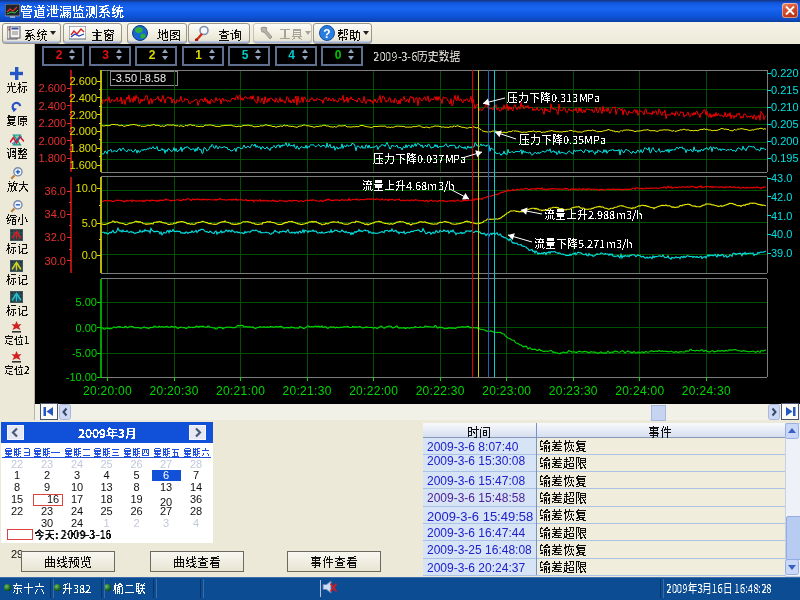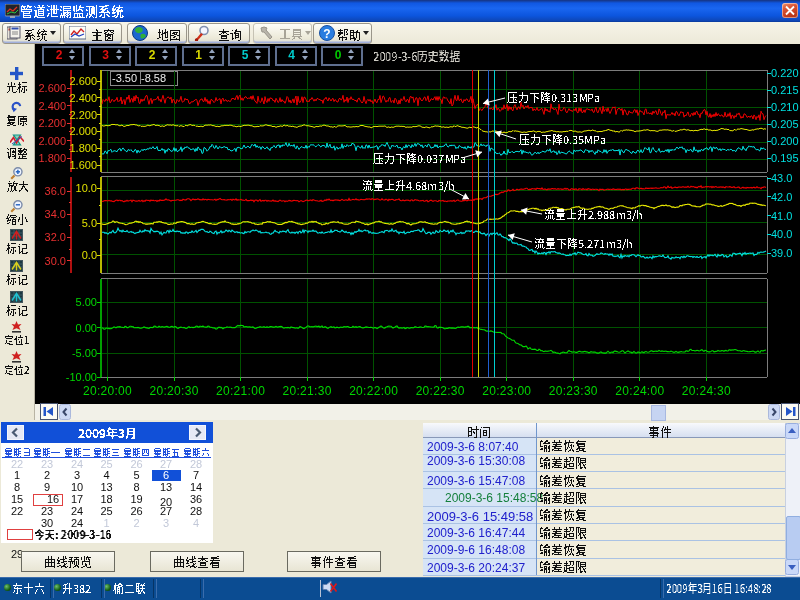--- a/index.html
+++ b/index.html
@@ -544,39 +544,39 @@
     <path d="M1 0h1v1h-1zM6 0h2v1h-2zM14 0h1v1h-1zM19 0h1v1h-1zM26 0h1v1h-1zM29 0h5v1h-5zM36 0h4v1h-4zM0 1h3v1h-3zM5 1h3v1h-3zM14 1h1v1h-1zM19 1h1v1h-1zM26 1h1v1h-1zM30 1h1v1h-1zM33 1h1v1h-1zM36 1h1v1h-1zM38 1h1v1h-1zM40 1h6v1h-6zM0 2h1v1h-1zM4 2h2v1h-2zM8 2h2v1h-2zM12 2h10v1h-10zM24 2h4v1h-4zM30 2h1v1h-1zM33 2h1v1h-1zM36 2h1v1h-1zM38 2h1v1h-1zM40 2h1v1h-1zM45 2h1v1h-1zM0 3h1v1h-1zM3 3h7v1h-7zM16 3h1v1h-1zM26 3h1v1h-1zM30 3h1v1h-1zM33 3h1v1h-1zM36 3h1v1h-1zM38 3h1v1h-1zM40 3h6v1h-6zM0 4h1v1h-1zM13 4h8v1h-8zM24 4h6v1h-6zM32 4h1v1h-1zM36 4h1v1h-1zM38 4h1v1h-1zM40 4h1v1h-1zM45 4h1v1h-1zM0 5h1v1h-1zM4 5h3v1h-3zM9 5h1v1h-1zM15 5h2v1h-2zM26 5h1v1h-1zM36 5h1v1h-1zM38 5h1v1h-1zM40 5h6v1h-6zM0 6h3v1h-3zM4 6h1v1h-1zM6 6h1v1h-1zM8 6h2v1h-2zM12 6h10v1h-10zM24 6h1v1h-1zM26 6h1v1h-1zM29 6h5v1h-5zM36 6h1v1h-1zM39 6h2v1h-2zM42 6h1v1h-1zM4 7h3v1h-3zM8 7h2v1h-2zM14 7h2v1h-2zM24 7h1v1h-1zM26 7h4v1h-4zM33 7h1v1h-1zM36 7h1v1h-1zM39 7h2v1h-2zM43 7h1v1h-1zM45 7h1v1h-1zM1 8h2v1h-2zM4 8h3v1h-3zM8 8h2v1h-2zM14 8h7v1h-7zM24 8h1v1h-1zM26 8h1v1h-1zM29 8h1v1h-1zM33 8h1v1h-1zM36 8h1v1h-1zM38 8h1v1h-1zM40 8h1v1h-1zM43 8h2v1h-2zM0 9h3v1h-3zM4 9h1v1h-1zM6 9h1v1h-1zM9 9h1v1h-1zM12 9h2v1h-2zM18 9h1v1h-1zM24 9h3v1h-3zM29 9h5v1h-5zM36 9h1v1h-1zM40 9h1v1h-1zM44 9h1v1h-1zM4 10h1v1h-1zM6 10h1v1h-1zM9 10h1v1h-1zM12 10h1v1h-1zM14 10h8v1h-8zM24 10h3v1h-3zM36 10h1v1h-1zM40 10h3v1h-3zM44 10h2v1h-2zM4 11h1v1h-1zM6 11h1v1h-1zM8 11h2v1h-2zM23 11h1v1h-1zM27 11h7v1h-7zM36 11h1v1h-1zM40 11h2v1h-2zM45 11h1v1h-1z" fill="#101010"></path>
   </svg>
 <div class="abs" style="left:423px;top:471.1px;width:362px;height:1px;background:#aac2e4"></div>
 <div class="abs" style="left:423px;top:472.1px;width:113px;height:17.3px;background:#d6e4f6"></div>
 <div class="abs" style="left:427px;top:474.1px;color:#2020cc;font-size:12px">2009-3-6 15:47:08</div>
 <svg class="abs" style="left:540px;top:474.6px" width="46" height="12">
     <path d="M1 0h1v1h-1zM6 0h2v1h-2zM14 0h1v1h-1zM19 0h1v1h-1zM25 0h1v1h-1zM29 0h1v1h-1zM38 0h1v1h-1zM0 1h3v1h-3zM5 1h3v1h-3zM14 1h1v1h-1zM19 1h1v1h-1zM25 1h1v1h-1zM29 1h1v1h-1zM37 1h9v1h-9zM0 2h1v1h-1zM4 2h2v1h-2zM8 2h2v1h-2zM12 2h10v1h-10zM25 2h9v1h-9zM36 2h2v1h-2zM0 3h1v1h-1zM3 3h7v1h-7zM16 3h1v1h-1zM24 3h3v1h-3zM28 3h1v1h-1zM36 3h9v1h-9zM0 4h1v1h-1zM13 4h8v1h-8zM24 4h2v1h-2zM28 4h1v1h-1zM31 4h1v1h-1zM37 4h8v1h-8zM0 5h1v1h-1zM4 5h3v1h-3zM9 5h1v1h-1zM15 5h2v1h-2zM25 5h1v1h-1zM28 5h1v1h-1zM30 5h2v1h-2zM33 5h1v1h-1zM37 5h2v1h-2zM44 5h1v1h-1zM0 6h3v1h-3zM4 6h1v1h-1zM6 6h1v1h-1zM8 6h2v1h-2zM12 6h10v1h-10zM25 6h1v1h-1zM28 6h1v1h-1zM31 6h1v1h-1zM33 6h1v1h-1zM38 6h7v1h-7zM4 7h3v1h-3zM8 7h2v1h-2zM14 7h2v1h-2zM25 7h1v1h-1zM27 7h1v1h-1zM29 7h1v1h-1zM31 7h1v1h-1zM38 7h2v1h-2zM1 8h2v1h-2zM4 8h3v1h-3zM8 8h2v1h-2zM14 8h7v1h-7zM25 8h1v1h-1zM27 8h1v1h-1zM31 8h1v1h-1zM37 8h8v1h-8zM0 9h3v1h-3zM4 9h1v1h-1zM6 9h1v1h-1zM9 9h1v1h-1zM12 9h2v1h-2zM18 9h1v1h-1zM25 9h2v1h-2zM30 9h1v1h-1zM32 9h1v1h-1zM36 9h2v1h-2zM39 9h1v1h-1zM42 9h2v1h-2zM4 10h1v1h-1zM6 10h1v1h-1zM9 10h1v1h-1zM12 10h1v1h-1zM14 10h8v1h-8zM25 10h1v1h-1zM29 10h2v1h-2zM32 10h2v1h-2zM39 10h5v1h-5zM4 11h1v1h-1zM6 11h1v1h-1zM8 11h2v1h-2zM25 11h1v1h-1zM28 11h1v1h-1zM33 11h1v1h-1zM36 11h3v1h-3zM43 11h3v1h-3z" fill="#101010"></path>
   </svg>
 <div class="abs" style="left:423px;top:488.4px;width:362px;height:1px;background:#aac2e4"></div>
 <div class="abs" style="left:423px;top:489.4px;width:113px;height:17.3px;background:#d6e4f6"></div>
-<div class="abs" style="left:445px;top:491.4px;color:#15803d;font-size:12px">2009-3-6 15:48:58</div>
+<div class="abs" style="left:427px;top:491.4px;color:#4c1d95;font-size:12px">2009-3-6 15:48:58</div>
 <svg class="abs" style="left:540px;top:491.9px" width="46" height="12">
     <path d="M1 0h1v1h-1zM6 0h2v1h-2zM14 0h1v1h-1zM19 0h1v1h-1zM26 0h1v1h-1zM29 0h5v1h-5zM36 0h4v1h-4zM0 1h3v1h-3zM5 1h3v1h-3zM14 1h1v1h-1zM19 1h1v1h-1zM26 1h1v1h-1zM30 1h1v1h-1zM33 1h1v1h-1zM36 1h1v1h-1zM38 1h1v1h-1zM40 1h6v1h-6zM0 2h1v1h-1zM4 2h2v1h-2zM8 2h2v1h-2zM12 2h10v1h-10zM24 2h4v1h-4zM30 2h1v1h-1zM33 2h1v1h-1zM36 2h1v1h-1zM38 2h1v1h-1zM40 2h1v1h-1zM45 2h1v1h-1zM0 3h1v1h-1zM3 3h7v1h-7zM16 3h1v1h-1zM26 3h1v1h-1zM30 3h1v1h-1zM33 3h1v1h-1zM36 3h1v1h-1zM38 3h1v1h-1zM40 3h6v1h-6zM0 4h1v1h-1zM13 4h8v1h-8zM24 4h6v1h-6zM32 4h1v1h-1zM36 4h1v1h-1zM38 4h1v1h-1zM40 4h1v1h-1zM45 4h1v1h-1zM0 5h1v1h-1zM4 5h3v1h-3zM9 5h1v1h-1zM15 5h2v1h-2zM26 5h1v1h-1zM36 5h1v1h-1zM38 5h1v1h-1zM40 5h6v1h-6zM0 6h3v1h-3zM4 6h1v1h-1zM6 6h1v1h-1zM8 6h2v1h-2zM12 6h10v1h-10zM24 6h1v1h-1zM26 6h1v1h-1zM29 6h5v1h-5zM36 6h1v1h-1zM39 6h2v1h-2zM42 6h1v1h-1zM4 7h3v1h-3zM8 7h2v1h-2zM14 7h2v1h-2zM24 7h1v1h-1zM26 7h4v1h-4zM33 7h1v1h-1zM36 7h1v1h-1zM39 7h2v1h-2zM43 7h1v1h-1zM45 7h1v1h-1zM1 8h2v1h-2zM4 8h3v1h-3zM8 8h2v1h-2zM14 8h7v1h-7zM24 8h1v1h-1zM26 8h1v1h-1zM29 8h1v1h-1zM33 8h1v1h-1zM36 8h1v1h-1zM38 8h1v1h-1zM40 8h1v1h-1zM43 8h2v1h-2zM0 9h3v1h-3zM4 9h1v1h-1zM6 9h1v1h-1zM9 9h1v1h-1zM12 9h2v1h-2zM18 9h1v1h-1zM24 9h3v1h-3zM29 9h5v1h-5zM36 9h1v1h-1zM40 9h1v1h-1zM44 9h1v1h-1zM4 10h1v1h-1zM6 10h1v1h-1zM9 10h1v1h-1zM12 10h1v1h-1zM14 10h8v1h-8zM24 10h3v1h-3zM36 10h1v1h-1zM40 10h3v1h-3zM44 10h2v1h-2zM4 11h1v1h-1zM6 11h1v1h-1zM8 11h2v1h-2zM23 11h1v1h-1zM27 11h7v1h-7zM36 11h1v1h-1zM40 11h2v1h-2zM45 11h1v1h-1z" fill="#101010"></path>
   </svg>
 <div class="abs" style="left:423px;top:505.7px;width:362px;height:1px;background:#aac2e4"></div>
 <div class="abs" style="left:423px;top:506.7px;width:113px;height:17.3px;background:#d6e4f6"></div>
 <div class="abs" style="left:427px;top:508.7px;color:#2020cc;font-size:13px">2009-3-6 15:49:58</div>
 <svg class="abs" style="left:540px;top:509.2px" width="46" height="12">
     <path d="M1 0h1v1h-1zM6 0h2v1h-2zM14 0h1v1h-1zM19 0h1v1h-1zM25 0h1v1h-1zM29 0h1v1h-1zM38 0h1v1h-1zM0 1h3v1h-3zM5 1h3v1h-3zM14 1h1v1h-1zM19 1h1v1h-1zM25 1h1v1h-1zM29 1h1v1h-1zM37 1h9v1h-9zM0 2h1v1h-1zM4 2h2v1h-2zM8 2h2v1h-2zM12 2h10v1h-10zM25 2h9v1h-9zM36 2h2v1h-2zM0 3h1v1h-1zM3 3h7v1h-7zM16 3h1v1h-1zM24 3h3v1h-3zM28 3h1v1h-1zM36 3h9v1h-9zM0 4h1v1h-1zM13 4h8v1h-8zM24 4h2v1h-2zM28 4h1v1h-1zM31 4h1v1h-1zM37 4h8v1h-8zM0 5h1v1h-1zM4 5h3v1h-3zM9 5h1v1h-1zM15 5h2v1h-2zM25 5h1v1h-1zM28 5h1v1h-1zM30 5h2v1h-2zM33 5h1v1h-1zM37 5h2v1h-2zM44 5h1v1h-1zM0 6h3v1h-3zM4 6h1v1h-1zM6 6h1v1h-1zM8 6h2v1h-2zM12 6h10v1h-10zM25 6h1v1h-1zM28 6h1v1h-1zM31 6h1v1h-1zM33 6h1v1h-1zM38 6h7v1h-7zM4 7h3v1h-3zM8 7h2v1h-2zM14 7h2v1h-2zM25 7h1v1h-1zM27 7h1v1h-1zM29 7h1v1h-1zM31 7h1v1h-1zM38 7h2v1h-2zM1 8h2v1h-2zM4 8h3v1h-3zM8 8h2v1h-2zM14 8h7v1h-7zM25 8h1v1h-1zM27 8h1v1h-1zM31 8h1v1h-1zM37 8h8v1h-8zM0 9h3v1h-3zM4 9h1v1h-1zM6 9h1v1h-1zM9 9h1v1h-1zM12 9h2v1h-2zM18 9h1v1h-1zM25 9h2v1h-2zM30 9h1v1h-1zM32 9h1v1h-1zM36 9h2v1h-2zM39 9h1v1h-1zM42 9h2v1h-2zM4 10h1v1h-1zM6 10h1v1h-1zM9 10h1v1h-1zM12 10h1v1h-1zM14 10h8v1h-8zM25 10h1v1h-1zM29 10h2v1h-2zM32 10h2v1h-2zM39 10h5v1h-5zM4 11h1v1h-1zM6 11h1v1h-1zM8 11h2v1h-2zM25 11h1v1h-1zM28 11h1v1h-1zM33 11h1v1h-1zM36 11h3v1h-3zM43 11h3v1h-3z" fill="#101010"></path>
   </svg>
 <div class="abs" style="left:423px;top:523.0px;width:362px;height:1px;background:#aac2e4"></div>
 <div class="abs" style="left:423px;top:524.0px;width:113px;height:17.3px;background:#d6e4f6"></div>
 <div class="abs" style="left:427px;top:526.0px;color:#2020cc;font-size:12px">2009-3-6 16:47:44</div>
 <svg class="abs" style="left:540px;top:526.5px" width="46" height="12">
     <path d="M1 0h1v1h-1zM6 0h2v1h-2zM14 0h1v1h-1zM19 0h1v1h-1zM26 0h1v1h-1zM29 0h5v1h-5zM36 0h4v1h-4zM0 1h3v1h-3zM5 1h3v1h-3zM14 1h1v1h-1zM19 1h1v1h-1zM26 1h1v1h-1zM30 1h1v1h-1zM33 1h1v1h-1zM36 1h1v1h-1zM38 1h1v1h-1zM40 1h6v1h-6zM0 2h1v1h-1zM4 2h2v1h-2zM8 2h2v1h-2zM12 2h10v1h-10zM24 2h4v1h-4zM30 2h1v1h-1zM33 2h1v1h-1zM36 2h1v1h-1zM38 2h1v1h-1zM40 2h1v1h-1zM45 2h1v1h-1zM0 3h1v1h-1zM3 3h7v1h-7zM16 3h1v1h-1zM26 3h1v1h-1zM30 3h1v1h-1zM33 3h1v1h-1zM36 3h1v1h-1zM38 3h1v1h-1zM40 3h6v1h-6zM0 4h1v1h-1zM13 4h8v1h-8zM24 4h6v1h-6zM32 4h1v1h-1zM36 4h1v1h-1zM38 4h1v1h-1zM40 4h1v1h-1zM45 4h1v1h-1zM0 5h1v1h-1zM4 5h3v1h-3zM9 5h1v1h-1zM15 5h2v1h-2zM26 5h1v1h-1zM36 5h1v1h-1zM38 5h1v1h-1zM40 5h6v1h-6zM0 6h3v1h-3zM4 6h1v1h-1zM6 6h1v1h-1zM8 6h2v1h-2zM12 6h10v1h-10zM24 6h1v1h-1zM26 6h1v1h-1zM29 6h5v1h-5zM36 6h1v1h-1zM39 6h2v1h-2zM42 6h1v1h-1zM4 7h3v1h-3zM8 7h2v1h-2zM14 7h2v1h-2zM24 7h1v1h-1zM26 7h4v1h-4zM33 7h1v1h-1zM36 7h1v1h-1zM39 7h2v1h-2zM43 7h1v1h-1zM45 7h1v1h-1zM1 8h2v1h-2zM4 8h3v1h-3zM8 8h2v1h-2zM14 8h7v1h-7zM24 8h1v1h-1zM26 8h1v1h-1zM29 8h1v1h-1zM33 8h1v1h-1zM36 8h1v1h-1zM38 8h1v1h-1zM40 8h1v1h-1zM43 8h2v1h-2zM0 9h3v1h-3zM4 9h1v1h-1zM6 9h1v1h-1zM9 9h1v1h-1zM12 9h2v1h-2zM18 9h1v1h-1zM24 9h3v1h-3zM29 9h5v1h-5zM36 9h1v1h-1zM40 9h1v1h-1zM44 9h1v1h-1zM4 10h1v1h-1zM6 10h1v1h-1zM9 10h1v1h-1zM12 10h1v1h-1zM14 10h8v1h-8zM24 10h3v1h-3zM36 10h1v1h-1zM40 10h3v1h-3zM44 10h2v1h-2zM4 11h1v1h-1zM6 11h1v1h-1zM8 11h2v1h-2zM23 11h1v1h-1zM27 11h7v1h-7zM36 11h1v1h-1zM40 11h2v1h-2zM45 11h1v1h-1z" fill="#101010"></path>
   </svg>
 <div class="abs" style="left:423px;top:540.3px;width:362px;height:1px;background:#aac2e4"></div>
 <div class="abs" style="left:423px;top:541.3px;width:113px;height:17.3px;background:#d6e4f6"></div>
-<div class="abs" style="left:427px;top:543.3px;color:#2020cc;font-size:12px">2009-9-6 16:48:08</div>
+<div class="abs" style="left:427px;top:543.3px;color:#2020cc;font-size:12px">2009-3-25 16:48:08</div>
 <svg class="abs" style="left:540px;top:543.8px" width="46" height="12">
     <path d="M1 0h1v1h-1zM6 0h2v1h-2zM14 0h1v1h-1zM19 0h1v1h-1zM25 0h1v1h-1zM29 0h1v1h-1zM38 0h1v1h-1zM0 1h3v1h-3zM5 1h3v1h-3zM14 1h1v1h-1zM19 1h1v1h-1zM25 1h1v1h-1zM29 1h1v1h-1zM37 1h9v1h-9zM0 2h1v1h-1zM4 2h2v1h-2zM8 2h2v1h-2zM12 2h10v1h-10zM25 2h9v1h-9zM36 2h2v1h-2zM0 3h1v1h-1zM3 3h7v1h-7zM16 3h1v1h-1zM24 3h3v1h-3zM28 3h1v1h-1zM36 3h9v1h-9zM0 4h1v1h-1zM13 4h8v1h-8zM24 4h2v1h-2zM28 4h1v1h-1zM31 4h1v1h-1zM37 4h8v1h-8zM0 5h1v1h-1zM4 5h3v1h-3zM9 5h1v1h-1zM15 5h2v1h-2zM25 5h1v1h-1zM28 5h1v1h-1zM30 5h2v1h-2zM33 5h1v1h-1zM37 5h2v1h-2zM44 5h1v1h-1zM0 6h3v1h-3zM4 6h1v1h-1zM6 6h1v1h-1zM8 6h2v1h-2zM12 6h10v1h-10zM25 6h1v1h-1zM28 6h1v1h-1zM31 6h1v1h-1zM33 6h1v1h-1zM38 6h7v1h-7zM4 7h3v1h-3zM8 7h2v1h-2zM14 7h2v1h-2zM25 7h1v1h-1zM27 7h1v1h-1zM29 7h1v1h-1zM31 7h1v1h-1zM38 7h2v1h-2zM1 8h2v1h-2zM4 8h3v1h-3zM8 8h2v1h-2zM14 8h7v1h-7zM25 8h1v1h-1zM27 8h1v1h-1zM31 8h1v1h-1zM37 8h8v1h-8zM0 9h3v1h-3zM4 9h1v1h-1zM6 9h1v1h-1zM9 9h1v1h-1zM12 9h2v1h-2zM18 9h1v1h-1zM25 9h2v1h-2zM30 9h1v1h-1zM32 9h1v1h-1zM36 9h2v1h-2zM39 9h1v1h-1zM42 9h2v1h-2zM4 10h1v1h-1zM6 10h1v1h-1zM9 10h1v1h-1zM12 10h1v1h-1zM14 10h8v1h-8zM25 10h1v1h-1zM29 10h2v1h-2zM32 10h2v1h-2zM39 10h5v1h-5zM4 11h1v1h-1zM6 11h1v1h-1zM8 11h2v1h-2zM25 11h1v1h-1zM28 11h1v1h-1zM33 11h1v1h-1zM36 11h3v1h-3zM43 11h3v1h-3z" fill="#101010"></path>
   </svg>
 <div class="abs" style="left:423px;top:557.6px;width:362px;height:1px;background:#aac2e4"></div>
 <div class="abs" style="left:423px;top:558.6px;width:113px;height:17.3px;background:#d6e4f6"></div>
 <div class="abs" style="left:427px;top:560.6px;color:#2020cc;font-size:12px">2009-3-6 20:24:37</div>
 <svg class="abs" style="left:540px;top:561.1px" width="46" height="12">
     <path d="M1 0h1v1h-1zM6 0h2v1h-2zM14 0h1v1h-1zM19 0h1v1h-1zM26 0h1v1h-1zM29 0h5v1h-5zM36 0h4v1h-4zM0 1h3v1h-3zM5 1h3v1h-3zM14 1h1v1h-1zM19 1h1v1h-1zM26 1h1v1h-1zM30 1h1v1h-1zM33 1h1v1h-1zM36 1h1v1h-1zM38 1h1v1h-1zM40 1h6v1h-6zM0 2h1v1h-1zM4 2h2v1h-2zM8 2h2v1h-2zM12 2h10v1h-10zM24 2h4v1h-4zM30 2h1v1h-1zM33 2h1v1h-1zM36 2h1v1h-1zM38 2h1v1h-1zM40 2h1v1h-1zM45 2h1v1h-1zM0 3h1v1h-1zM3 3h7v1h-7zM16 3h1v1h-1zM26 3h1v1h-1zM30 3h1v1h-1zM33 3h1v1h-1zM36 3h1v1h-1zM38 3h1v1h-1zM40 3h6v1h-6zM0 4h1v1h-1zM13 4h8v1h-8zM24 4h6v1h-6zM32 4h1v1h-1zM36 4h1v1h-1zM38 4h1v1h-1zM40 4h1v1h-1zM45 4h1v1h-1zM0 5h1v1h-1zM4 5h3v1h-3zM9 5h1v1h-1zM15 5h2v1h-2zM26 5h1v1h-1zM36 5h1v1h-1zM38 5h1v1h-1zM40 5h6v1h-6zM0 6h3v1h-3zM4 6h1v1h-1zM6 6h1v1h-1zM8 6h2v1h-2zM12 6h10v1h-10zM24 6h1v1h-1zM26 6h1v1h-1zM29 6h5v1h-5zM36 6h1v1h-1zM39 6h2v1h-2zM42 6h1v1h-1zM4 7h3v1h-3zM8 7h2v1h-2zM14 7h2v1h-2zM24 7h1v1h-1zM26 7h4v1h-4zM33 7h1v1h-1zM36 7h1v1h-1zM39 7h2v1h-2zM43 7h1v1h-1zM45 7h1v1h-1zM1 8h2v1h-2zM4 8h3v1h-3zM8 8h2v1h-2zM14 8h7v1h-7zM24 8h1v1h-1zM26 8h1v1h-1zM29 8h1v1h-1zM33 8h1v1h-1zM36 8h1v1h-1zM38 8h1v1h-1zM40 8h1v1h-1zM43 8h2v1h-2zM0 9h3v1h-3zM4 9h1v1h-1zM6 9h1v1h-1zM9 9h1v1h-1zM12 9h2v1h-2zM18 9h1v1h-1zM24 9h3v1h-3zM29 9h5v1h-5zM36 9h1v1h-1zM40 9h1v1h-1zM44 9h1v1h-1zM4 10h1v1h-1zM6 10h1v1h-1zM9 10h1v1h-1zM12 10h1v1h-1zM14 10h8v1h-8zM24 10h3v1h-3zM36 10h1v1h-1zM40 10h3v1h-3zM44 10h2v1h-2zM4 11h1v1h-1zM6 11h1v1h-1zM8 11h2v1h-2zM23 11h1v1h-1zM27 11h7v1h-7zM36 11h1v1h-1zM40 11h2v1h-2zM45 11h1v1h-1z" fill="#101010"></path>
   </svg>
 <div class="abs" style="left:423px;top:574.9px;width:362px;height:1px;background:#aac2e4"></div>

